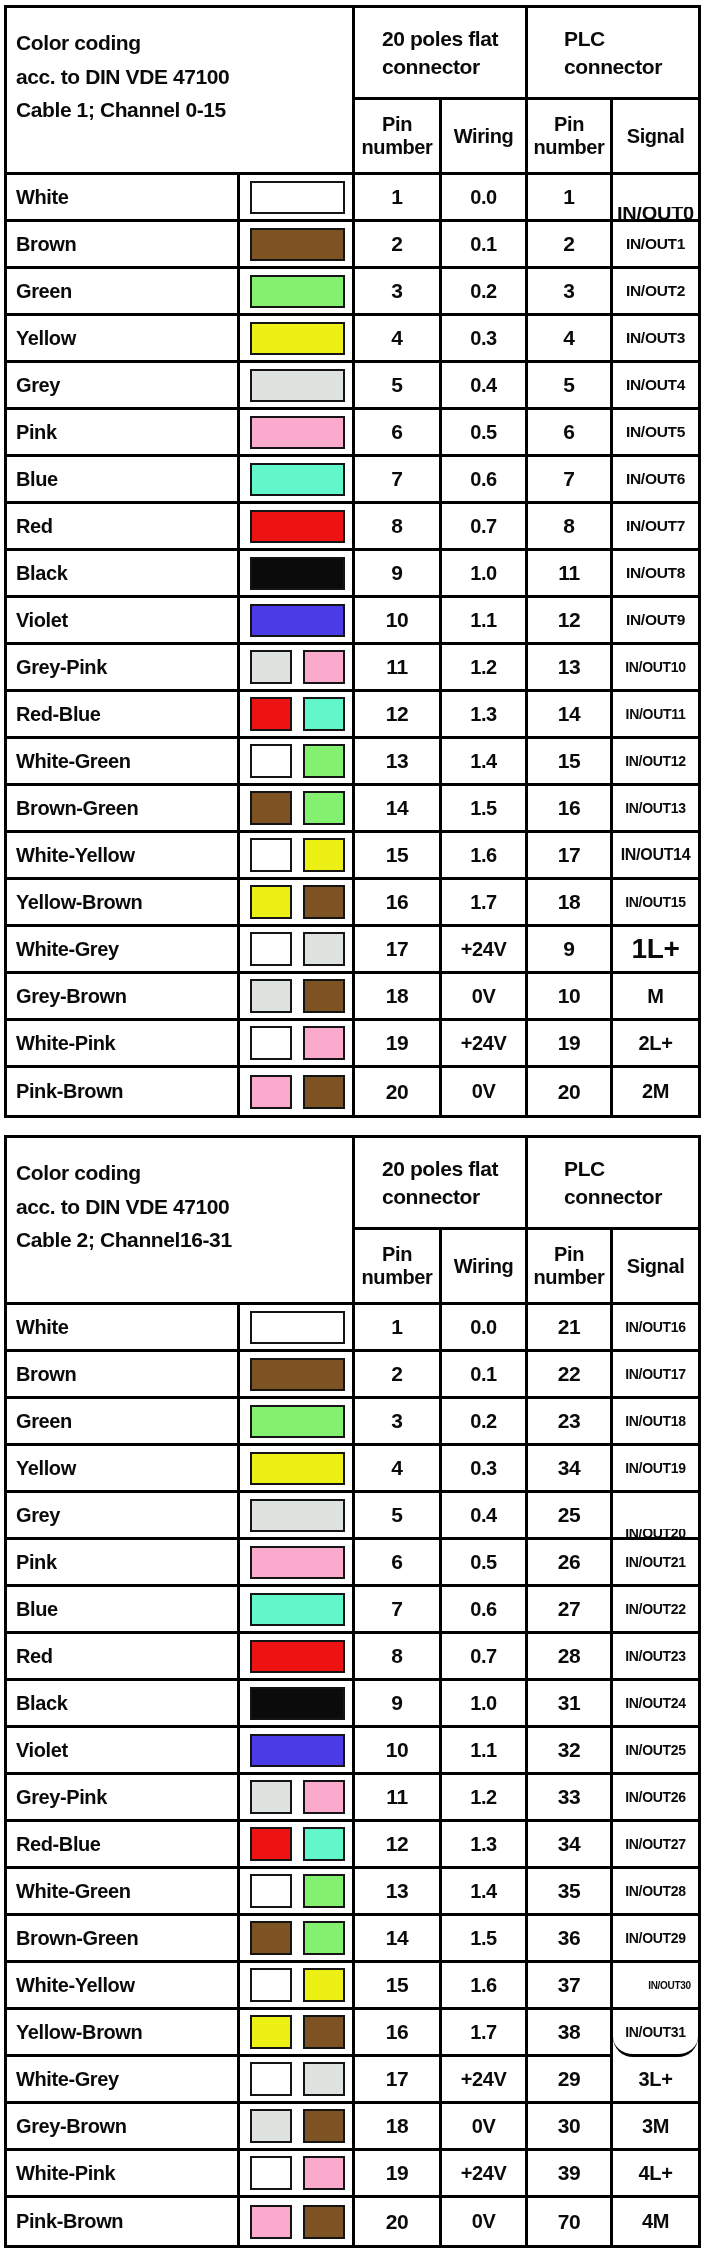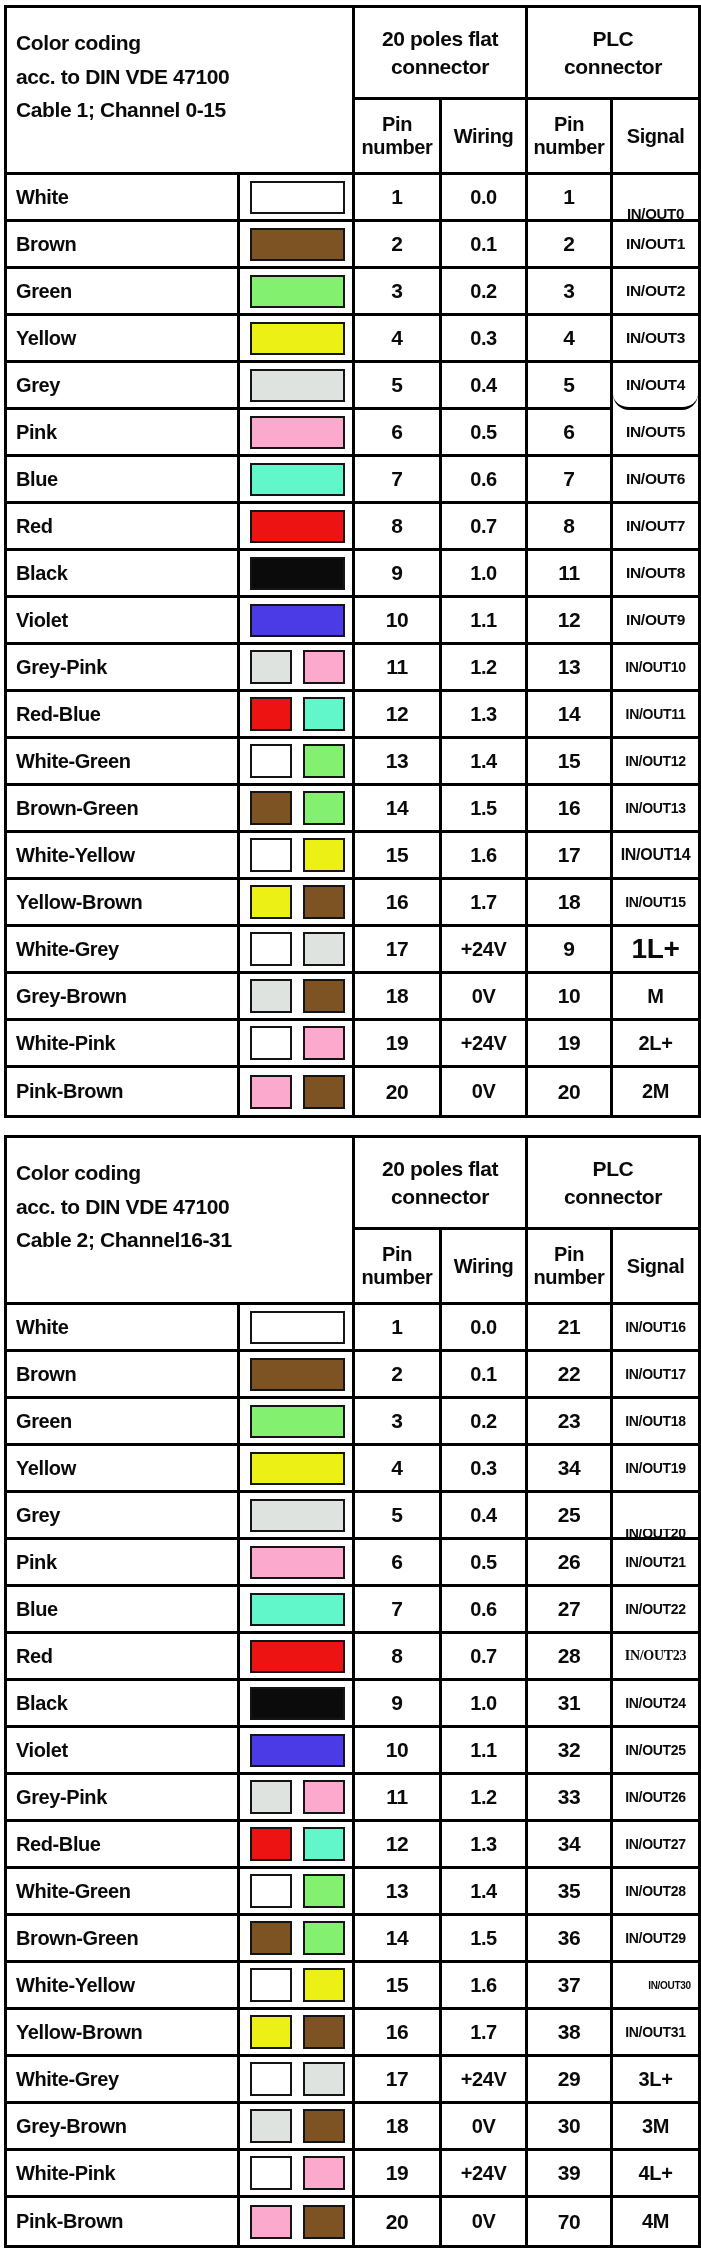--- a/index.html
+++ b/index.html
@@ -33,21 +33,21 @@
   .cell.no-bb{border-bottom:none;}
   
   .title{
     grid-area:1/1/3/3;
     padding:18px 6px 0 9px;
     font-size:21px;font-weight:700;letter-spacing:-0.4px;
     line-height:1.6;
     white-space:pre-line;
   }
   .ch{
-    display:flex;align-items:center;justify-content:center;text-align:center;
+    display:flex;align-items:center;justify-content:center;text-align:left;
     font-size:21px;font-weight:700;letter-spacing:-0.4px;line-height:1.3;
     white-space:pre-line;
   }
   .flat{grid-area:1/3/2/5;}
   .plc{grid-area:1/5/2/7;}
   .sub{
     display:flex;align-items:center;justify-content:center;text-align:center;
     font-size:20px;font-weight:700;letter-spacing:-0.4px;line-height:1.15;
     white-space:pre-line;
   }
@@ -100,21 +100,21 @@
   <div class="cell sub c5">Pin
 number</div>
   <div class="cell sub c6 last">Signal</div>
 <div class="cell name">White</div>
     <div class="cell swcell">
       <span class="sw single" style="background: rgb(255, 255, 255);"></span>
     </div>
     <div class="cell num">1</div>
     <div class="cell num wir">0.0</div>
     <div class="cell num">1</div>
-    <div class="cell sig last" style="font-size: 15px; margin-top: 32px;">IN/OUT0</div>
+    <div class="cell sig last" style="font-size: 20px; margin-top: 32px;">IN/OUT0</div>
     <div class="cell name">Brown</div>
     <div class="cell swcell">
       <span class="sw single" style="background: rgb(125, 83, 36);"></span>
     </div>
     <div class="cell num">2</div>
     <div class="cell num wir">0.1</div>
     <div class="cell num">2</div>
     <div class="cell sig last" style="font-size: 15.5px;">IN/OUT1</div>
     <div class="cell name">Green</div>
     <div class="cell swcell">
@@ -132,21 +132,21 @@
     <div class="cell num wir">0.3</div>
     <div class="cell num">4</div>
     <div class="cell sig last" style="font-size: 15.5px;">IN/OUT3</div>
     <div class="cell name">Grey</div>
     <div class="cell swcell">
       <span class="sw single" style="background: rgb(222, 227, 224);"></span>
     </div>
     <div class="cell num">5</div>
     <div class="cell num wir">0.4</div>
     <div class="cell num">5</div>
-    <div class="cell sig last" style="font-size: 15.5px; border-radius: 16px;">IN/OUT4</div>
+    <div class="cell sig last" style="font-size: 15.5px;">IN/OUT4</div>
     <div class="cell name">Pink</div>
     <div class="cell swcell">
       <span class="sw single" style="background: rgb(251, 170, 206);"></span>
     </div>
     <div class="cell num">6</div>
     <div class="cell num wir">0.5</div>
     <div class="cell num">6</div>
     <div class="cell sig last" style="font-size: 15.5px;">IN/OUT5</div>
     <div class="cell name">Blue</div>
     <div class="cell swcell">
@@ -342,21 +342,21 @@
     <div class="cell num wir">0.6</div>
     <div class="cell num">27</div>
     <div class="cell sig last" style="font-size: 14px;">IN/OUT22</div>
     <div class="cell name">Red</div>
     <div class="cell swcell">
       <span class="sw single" style="background: rgb(238, 19, 19);"></span>
     </div>
     <div class="cell num">8</div>
     <div class="cell num wir">0.7</div>
     <div class="cell num">28</div>
-    <div class="cell sig last" style="font-size: 14px; font-family: Liberation Serif, serif;">IN/OUT23</div>
+    <div class="cell sig last" style="font-size: 14px;">IN/OUT23</div>
     <div class="cell name">Black</div>
     <div class="cell swcell">
       <span class="sw single" style="background: rgb(11, 11, 11);"></span>
     </div>
     <div class="cell num">9</div>
     <div class="cell num wir">1.0</div>
     <div class="cell num">31</div>
     <div class="cell sig last" style="font-size: 14px;">IN/OUT24</div>
     <div class="cell name">Violet</div>
     <div class="cell swcell">
@@ -412,21 +412,21 @@
     <div class="cell num">37</div>
     <div class="cell sig last" style="font-size: 10px; padding-left: 28px;">IN/OUT30</div>
     <div class="cell name">Yellow-Brown</div>
     <div class="cell swcell">
       <span class="sw dual" style="background: rgb(237, 240, 20);"></span>
       <span class="sw dual" style="background: rgb(125, 83, 36);"></span>
     </div>
     <div class="cell num">16</div>
     <div class="cell num wir">1.7</div>
     <div class="cell num">38</div>
-    <div class="cell sig last" style="font-size: 14px;">IN/OUT31</div>
+    <div class="cell sig last" style="font-size: 14px; border-radius: 20px;">IN/OUT31</div>
     <div class="cell name">White-Grey</div>
     <div class="cell swcell">
       <span class="sw dual" style="background: rgb(255, 255, 255);"></span>
       <span class="sw dual" style="background: rgb(222, 227, 224);"></span>
     </div>
     <div class="cell num">17</div>
     <div class="cell num wir">+24V</div>
     <div class="cell num">29</div>
     <div class="cell sig last" style="font-size: 20px;">3L+</div>
     <div class="cell name">Grey-Brown</div>

